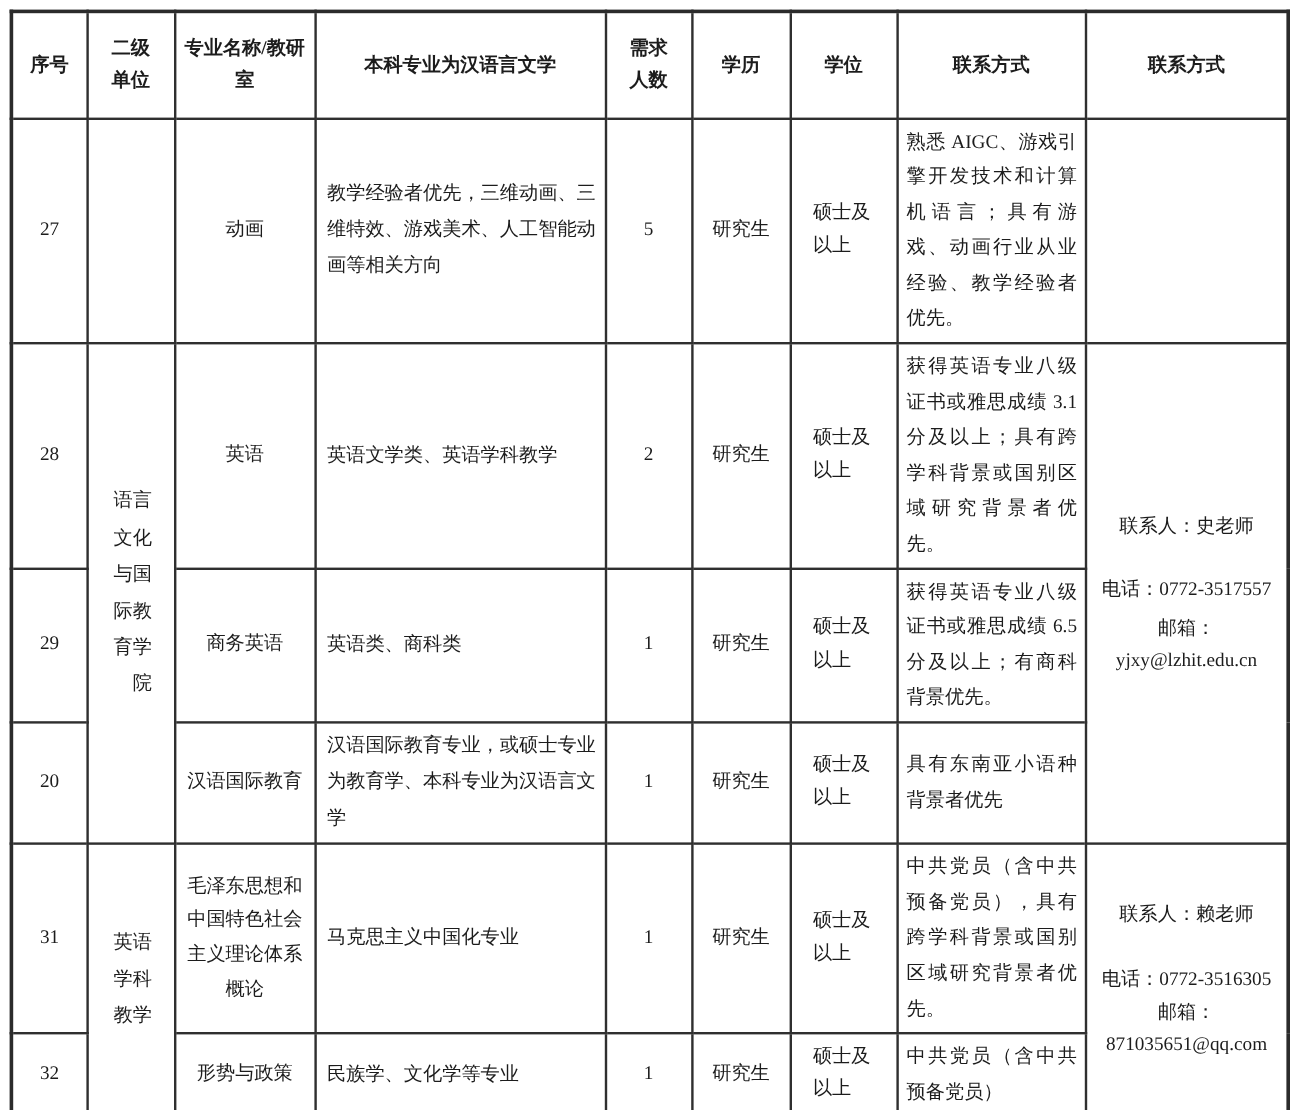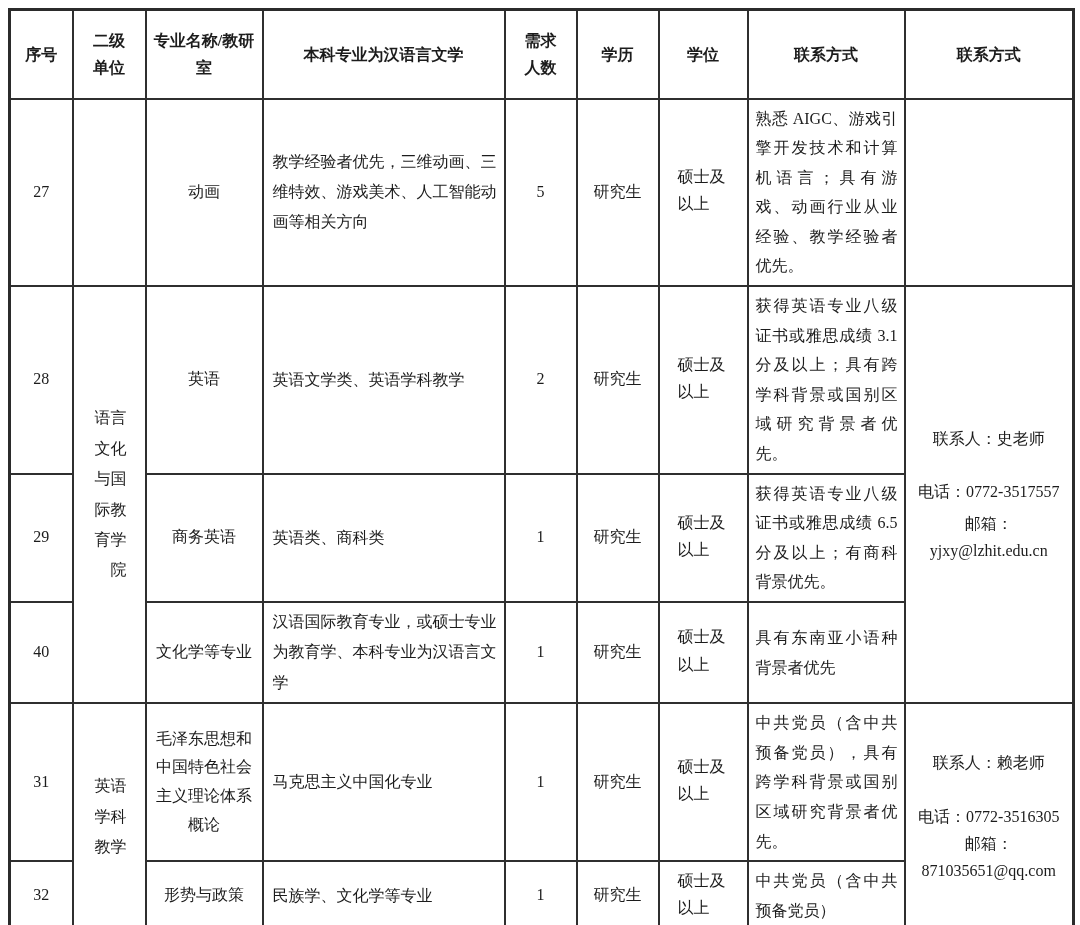--- a/index.html
+++ b/index.html
@@ -122,22 +122,22 @@
     <td class="cell-no">29</td>
     <td class="cell-dept">商务英语</td>
     <td class="cell-major">英语类、商科类</td>
     <td class="cell-count">1</td>
     <td class="cell-education">研究生</td>
     <td class="cell-degree"><span class="wrap-3">硕士及以上</span></td>
     <td class="cell-other">获得英语专业八级证书或雅思成绩 6.5 分及以上；有商科背景优先。</td>
   </tr>
 
   <tr class="h-r30">
-    <td class="cell-no">40</td>
-    <td class="cell-dept">文化学等专业</td>
+    <td class="cell-no">20</td>
+    <td class="cell-dept">汉语国际教育</td>
     <td class="cell-major">汉语国际教育专业，或硕士专业为教育学、本科专业为汉语言文学</td>
     <td class="cell-count">1</td>
     <td class="cell-education">研究生</td>
     <td class="cell-degree"><span class="wrap-3">硕士及以上</span></td>
     <td class="cell-other">具有东南亚小语种背景者优先</td>
   </tr>
 
   <tr class="h-r31">
     <td class="cell-no">31</td>
     <td class="cell-unit" rowspan="2"><span class="wrap-2">英语学科教学</span></td>

